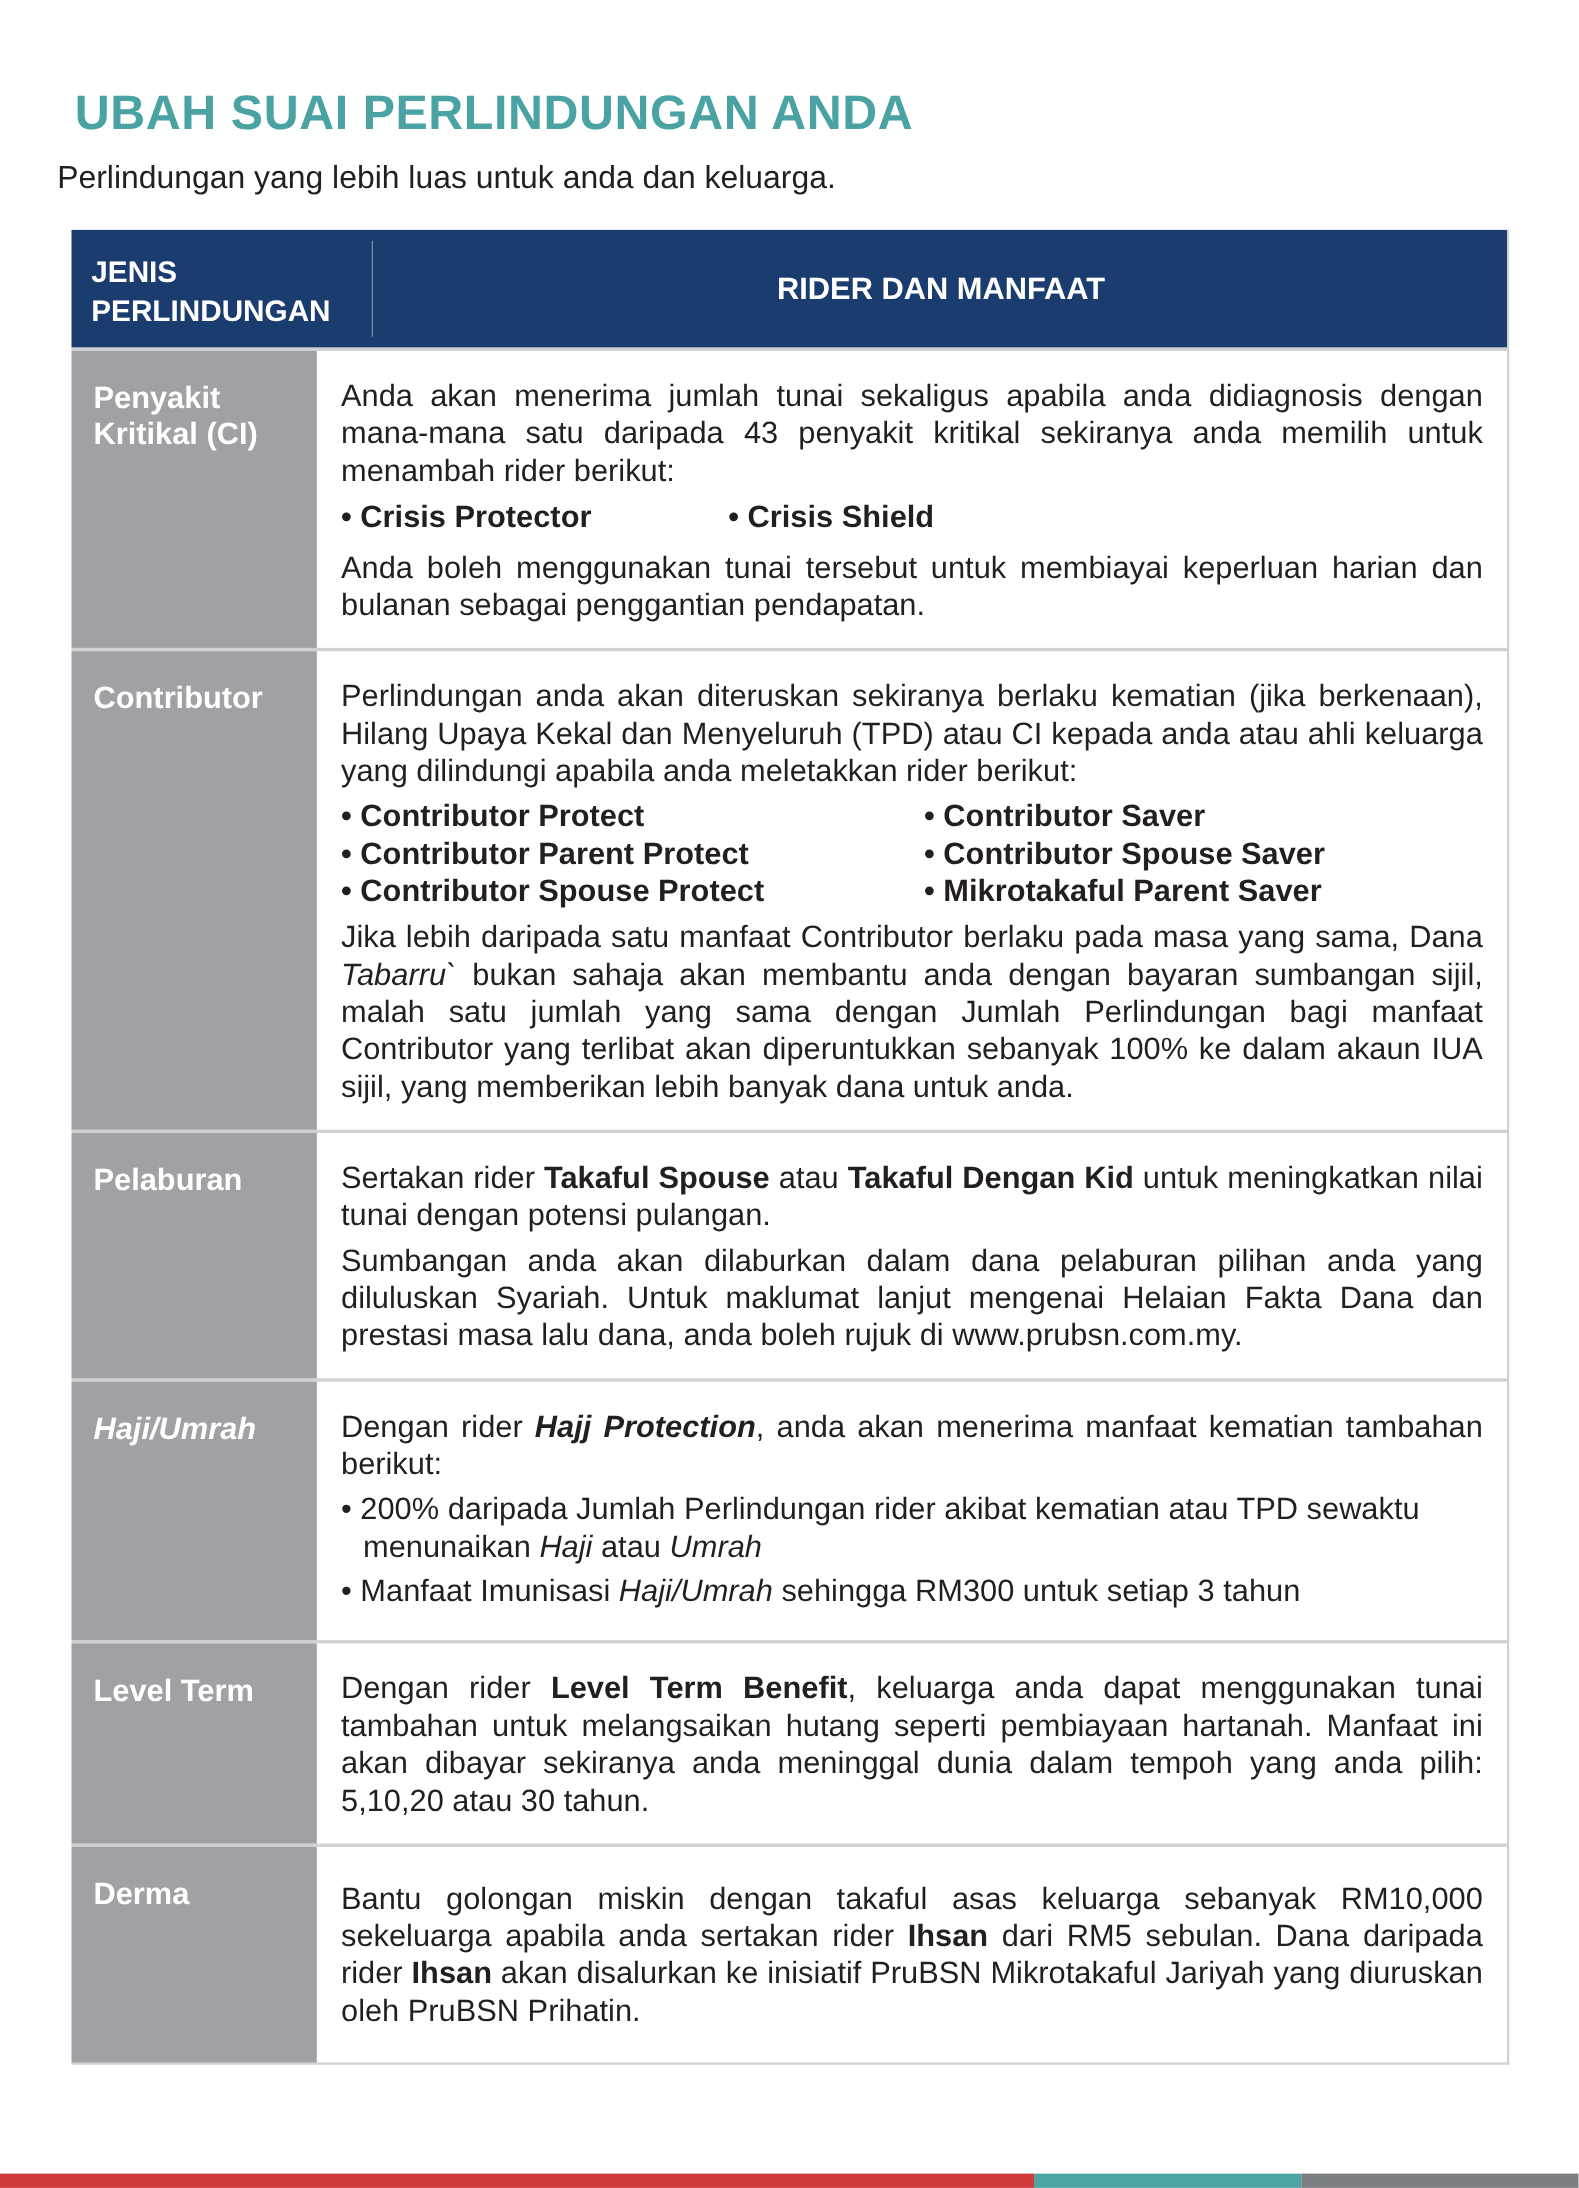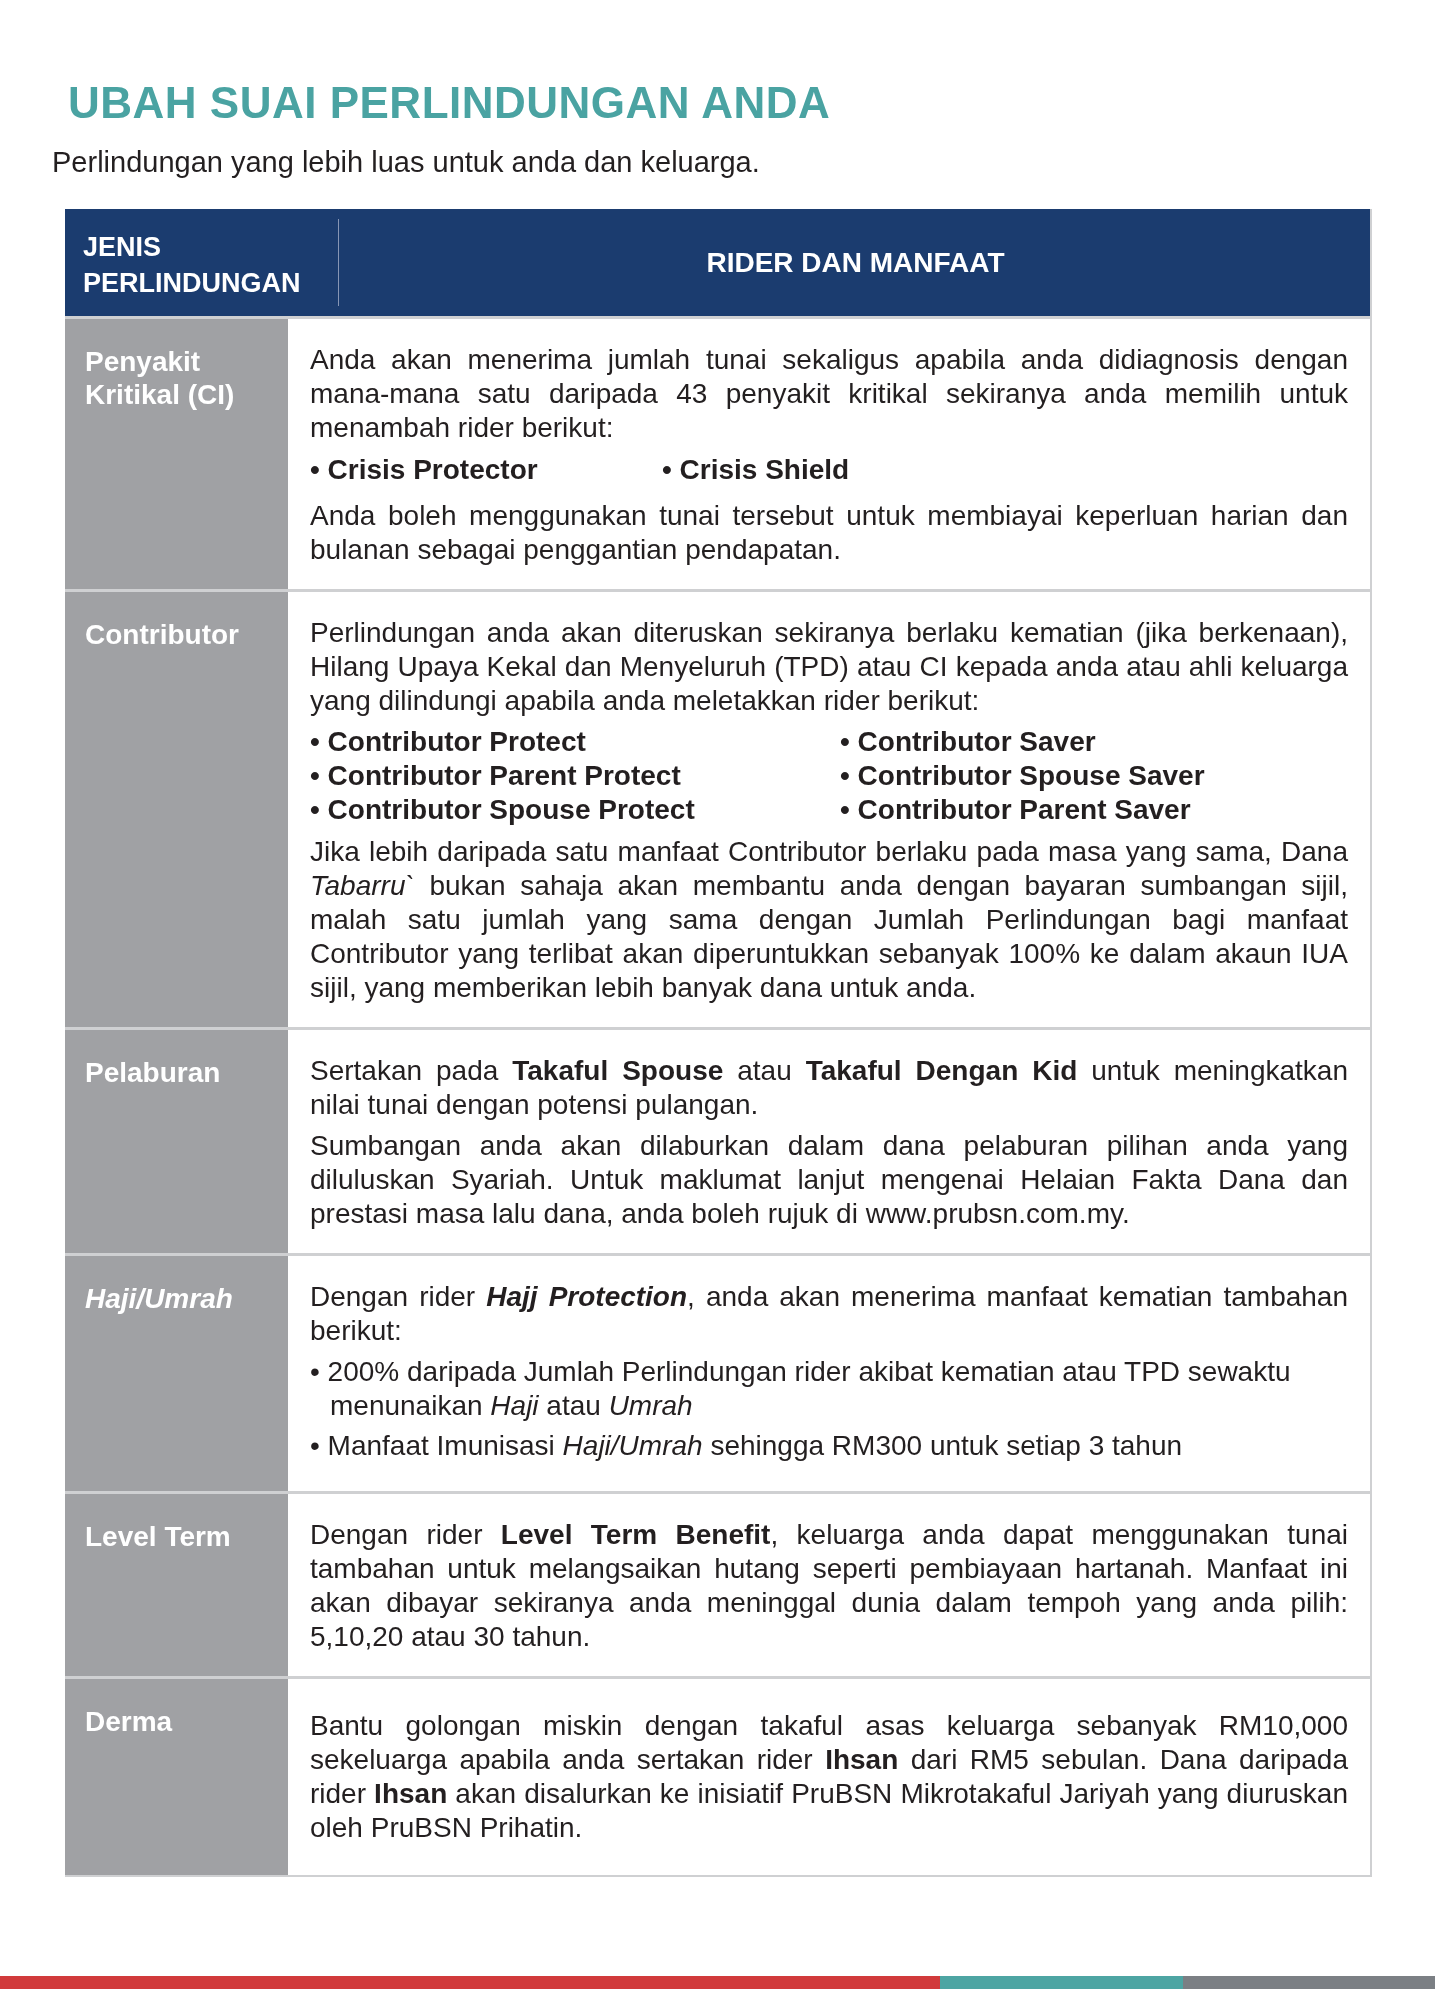--- a/index.html
+++ b/index.html
@@ -101,30 +101,30 @@
   <div class="row">
     <div class="cell-left">Contributor</div>
     <div class="cell-right">
       <p>Perlindungan anda akan diteruskan sekiranya berlaku kematian (jika berkenaan), Hilang Upaya Kekal dan Menyeluruh (TPD) atau CI kepada anda atau ahli keluarga yang dilindungi apabila anda meletakkan rider berikut:</p>
       <div class="bul-grid">
         <span class="bul">Contributor Protect</span>
         <span class="bul">Contributor Saver</span>
         <span class="bul">Contributor Parent Protect</span>
         <span class="bul">Contributor Spouse Saver</span>
         <span class="bul">Contributor Spouse Protect</span>
-        <span class="bul">Contributor Parent Saver</span>
+        <span class="bul">Mikrotakaful Parent Saver</span>
       </div>
       <p><span>Jika lebih daripada satu manfaat Contributor berlaku pada masa yang sama, Dana </span><i>Tabarru`</i><span> bukan sahaja akan membantu anda dengan bayaran sumbangan sijil, malah satu jumlah yang sama dengan Jumlah Perlindungan bagi manfaat Contributor yang terlibat akan diperuntukkan sebanyak 100% ke dalam akaun IUA sijil, yang memberikan lebih banyak dana untuk anda.</span></p>
     </div>
   </div>
 
   <div class="row">
     <div class="cell-left">Pelaburan</div>
     <div class="cell-right">
-      <p><span>Sertakan pada </span><b>Takaful Spouse</b><span> atau </span><b>Takaful Dengan Kid</b><span> untuk meningkatkan nilai tunai dengan potensi pulangan.</span></p>
+      <p><span>Sertakan rider </span><b>Takaful Spouse</b><span> atau </span><b>Takaful Dengan Kid</b><span> untuk meningkatkan nilai tunai dengan potensi pulangan.</span></p>
       <p>Sumbangan anda akan dilaburkan dalam dana pelaburan pilihan anda yang diluluskan Syariah. Untuk maklumat lanjut mengenai Helaian Fakta Dana dan prestasi masa lalu dana, anda boleh rujuk di www.prubsn.com.my.</p>
     </div>
   </div>
 
   <div class="row">
     <div class="cell-left italic">Haji/Umrah</div>
     <div class="cell-right">
       <p><span>Dengan rider </span><b><i>Hajj Protection</i></b><span>, anda akan menerima manfaat kematian tambahan berikut:</span></p>
       <ul class="bullist">
         <li><span>200% daripada Jumlah Perlindungan rider akibat kematian atau TPD sewaktu menunaikan </span><i>Haji</i><span> atau </span><i>Umrah</i></li>

